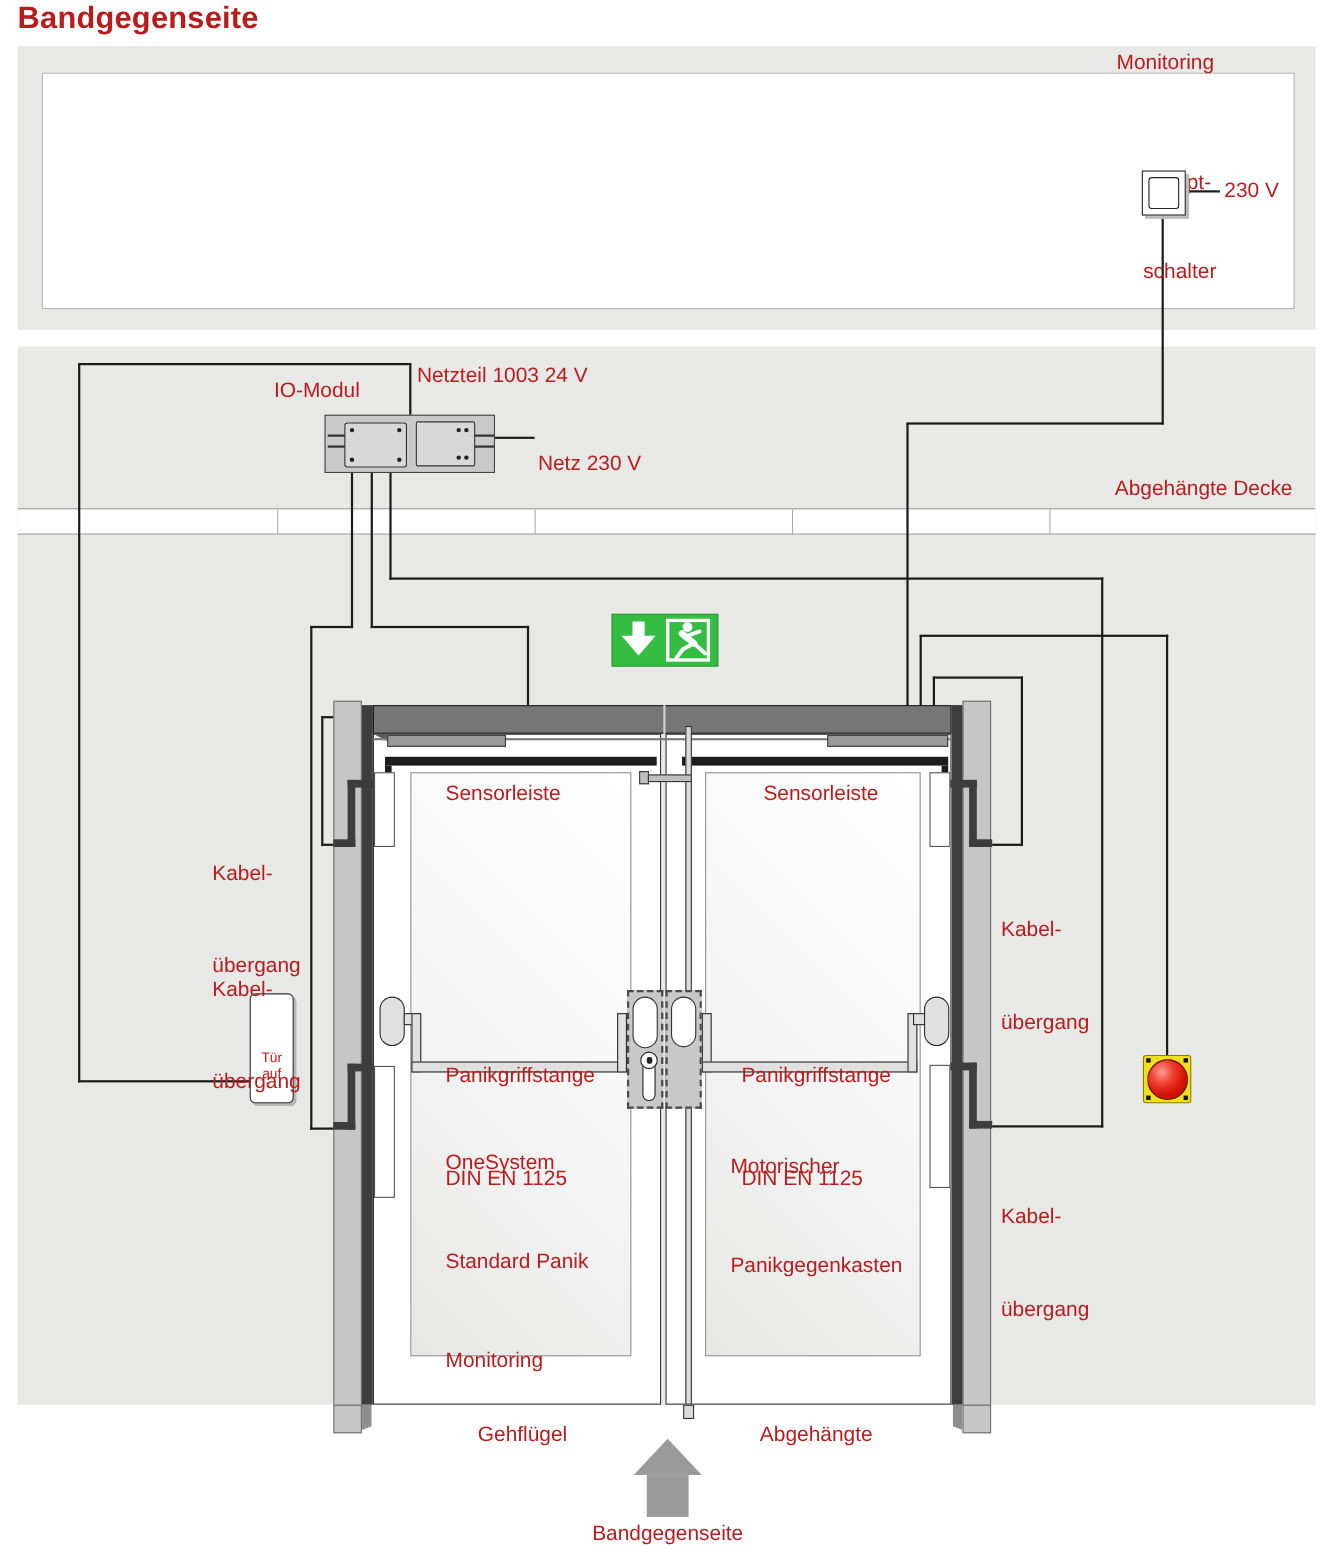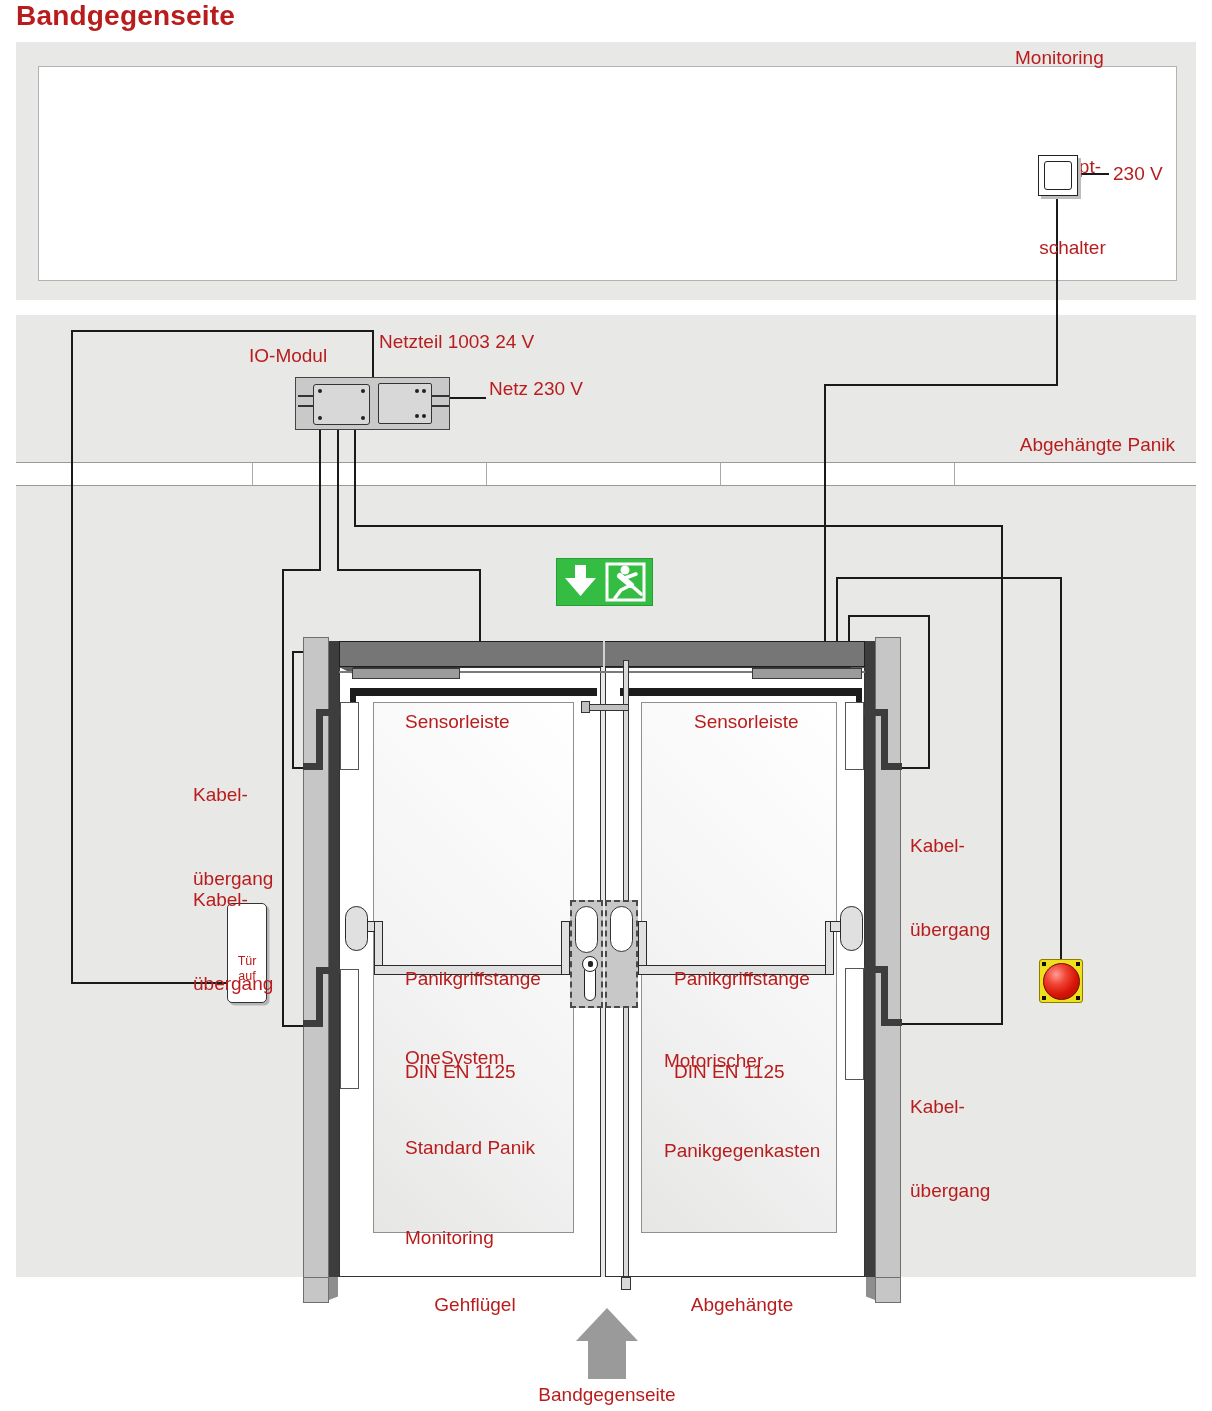--- a/index.html
+++ b/index.html
@@ -40,21 +40,21 @@
   <div class="abs white-box" style="left:38px;top:66px;width:1139px;height:215px;"></div>
   <div class="abs lbl" style="left:1015px;top:44px;">Monitoring</div>
 
   <div class="abs band" style="left:16px;top:315px;width:1180px;height:962px;"></div>
 
   <div class="abs ceil" style="left:16px;top:462px;width:1180px;height:24px;"></div>
   <div class="abs sep" style="left:252px;top:463px;width:1px;height:22px;"></div>
   <div class="abs sep" style="left:486px;top:463px;width:1px;height:22px;"></div>
   <div class="abs sep" style="left:720px;top:463px;width:1px;height:22px;"></div>
   <div class="abs sep" style="left:954px;top:463px;width:1px;height:22px;"></div>
-  <div class="abs lbl rt" style="left:1000px;top:431px;width:175px;">Abgehängte Panik</div>
+  <div class="abs lbl rt" style="left:1000px;top:431px;width:175px;">Abgehängte Decke</div>
 
   <div class="abs wire" style="left:71px;top:330px;width:303px;height:2px;"></div>
   <div class="abs wire" style="left:372px;top:331px;width:2px;height:47px;"></div>
   <div class="abs wire" style="left:71px;top:331px;width:2px;height:653px;"></div>
   <div class="abs wire" style="left:71px;top:982px;width:157px;height:2px;"></div>
 
   <div class="abs wire" style="left:1056px;top:196px;width:2px;height:190px;"></div>
   <div class="abs wire" style="left:824px;top:384px;width:234px;height:2px;"></div>
   <div class="abs wire" style="left:824px;top:385px;width:2px;height:258px;"></div>
 
@@ -110,21 +110,21 @@
     <div class="abs" style="right:4px;top:4px;width:4px;height:4px;border-radius:50%;background:#222;"></div>
     <div class="abs" style="left:4px;bottom:4px;width:4px;height:4px;border-radius:50%;background:#222;"></div>
     <div class="abs" style="right:4px;bottom:4px;width:4px;height:4px;border-radius:50%;background:#222;"></div>
   </div>
   <div class="abs" style="left:378px;top:383px;width:54px;height:41px;background:#d8d8d8;border:1px solid #333;border-radius:2px;box-sizing:border-box;">
     <div class="abs" style="right:5px;top:5px;width:4px;height:4px;border-radius:50%;background:#222;"></div>
     <div class="abs" style="right:12px;top:5px;width:4px;height:4px;border-radius:50%;background:#222;"></div>
     <div class="abs" style="right:5px;bottom:5px;width:4px;height:4px;border-radius:50%;background:#222;"></div>
     <div class="abs" style="right:12px;bottom:5px;width:4px;height:4px;border-radius:50%;background:#222;"></div>
   </div>
-  <div class="abs lbl" style="left:489px;top:375px;">Netz 230 V</div>
+  <div class="abs lbl" style="left:489px;top:408px;">Netz 230 V</div>
 
   <div class="abs" style="left:556px;top:558px;width:97px;height:48px;background:#35bd43;border:1px solid #2a9a36;box-sizing:border-box;">
     <svg width="95" height="46" viewBox="0 0 95 46">
       <g fill="#ffffff">
         <rect x="18" y="6" width="11" height="14"></rect>
         <polygon points="8,19 39,19 23.5,37"></polygon>
       </g>
       <g fill="none" stroke="#ffffff">
         <rect x="50" y="5" width="37" height="36" stroke-width="3"></rect>
         <circle cx="68" cy="11" r="4.5" fill="#ffffff" stroke="none"></circle>

